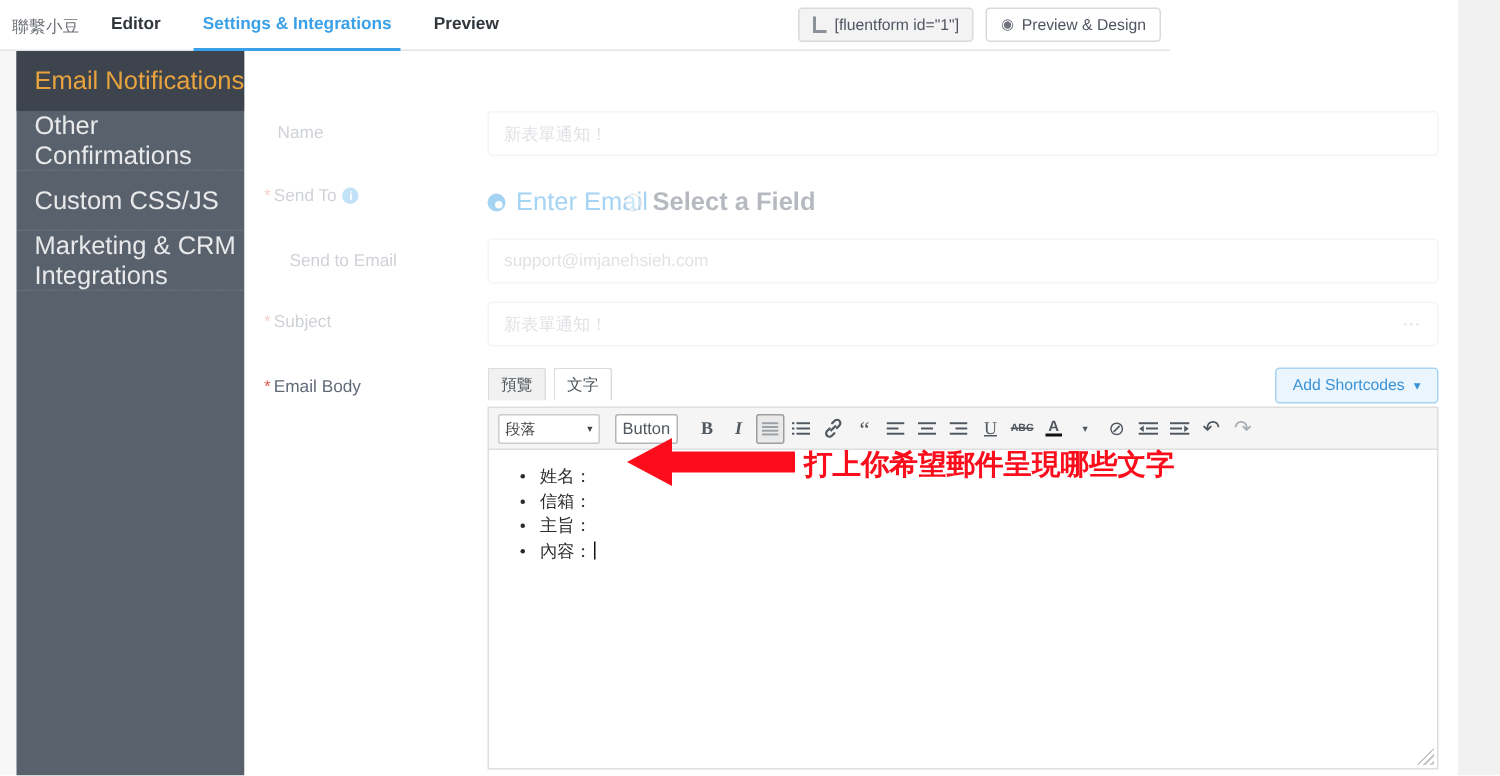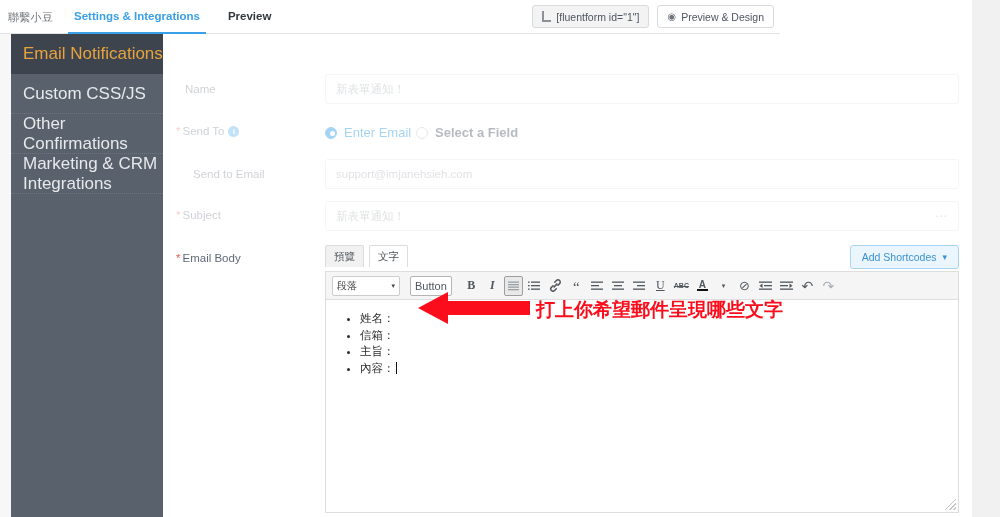--- a/index.html
+++ b/index.html
@@ -103,21 +103,21 @@
   .radio-wrap { position: absolute; display: flex; align-items: center; gap: 7px; }
   .radio-dot {
     width: 12px; height: 12px; border-radius: 50%;
     border: 1px solid #c8cbd1; background: #fff; position: relative;
   }
   .radio-dot.on { border-color: #3aa0e8; background: #3aa0e8; }
   .radio-dot.on::after {
     content: ""; position: absolute; left: 3.5px; top: 3.5px;
     width: 5px; height: 5px; border-radius: 50%; background: #fff;
   }
-  .radio-lbl { font-size: 13px; color: #5f6874; font-weight: bold; }
+  .radio-lbl { font-size: 17px; color: #5f6874; font-weight: bold; }
   .radio-lbl.sel { color: #3aa0e8; font-weight: normal; }
 
   
   .edtabs { position: absolute; display: flex; gap: 5px; }
   .edtab {
     font-size: 10.5px; padding: 4px 8px 3px; border: 1px solid #dcdcdc;
     border-bottom: none; border-radius: 2px 2px 0 0;
     background: #f1f1f1; color: #4c5258; cursor: pointer;
   }
   .edtab.inactive { background: #fff; }
@@ -186,20 +186,21 @@
 
 <div id="root">
 
   <div class="left-gutter"></div>
   <div class="right-gutter"></div>
 
   <div class="topbar">
     <div class="brand">聯繫小豆</div>
 
     <div class="tabs">
+      <div class="tab">Editor</div>
       <div class="tab active">Settings &amp; Integrations</div>
       <div class="tab">Preview</div>
     </div>
 
     <div class="topbtns">
       <div class="tbtn">
         <span class="shortcode-icon"></span>
         <span>[fluentform id="1"]</span>
       </div>
       <div class="tbtn white">
@@ -207,24 +208,24 @@
         <span>Preview &amp; Design</span>
       </div>
     </div>
   </div>
 
   <div class="sidebar">
     <div class="side-item active">
       <span>Email Notifications</span>
     </div>
     <div class="side-item">
+      <span>Other Confirmations</span>
+    </div>
+    <div class="side-item">
       <span>Custom CSS/JS</span>
-    </div>
-    <div class="side-item">
-      <span>Other Confirmations</span>
     </div>
     <div class="side-item">
       <span>Marketing &amp; CRM Integrations</span>
     </div>
   </div>
 
   <div class="main">
 
     <div class="lbl faded" style="left:22px; top:49px;">Name</div>
     <div class="inputbox faded" style="left:162px; top:40px; width:634px;">

